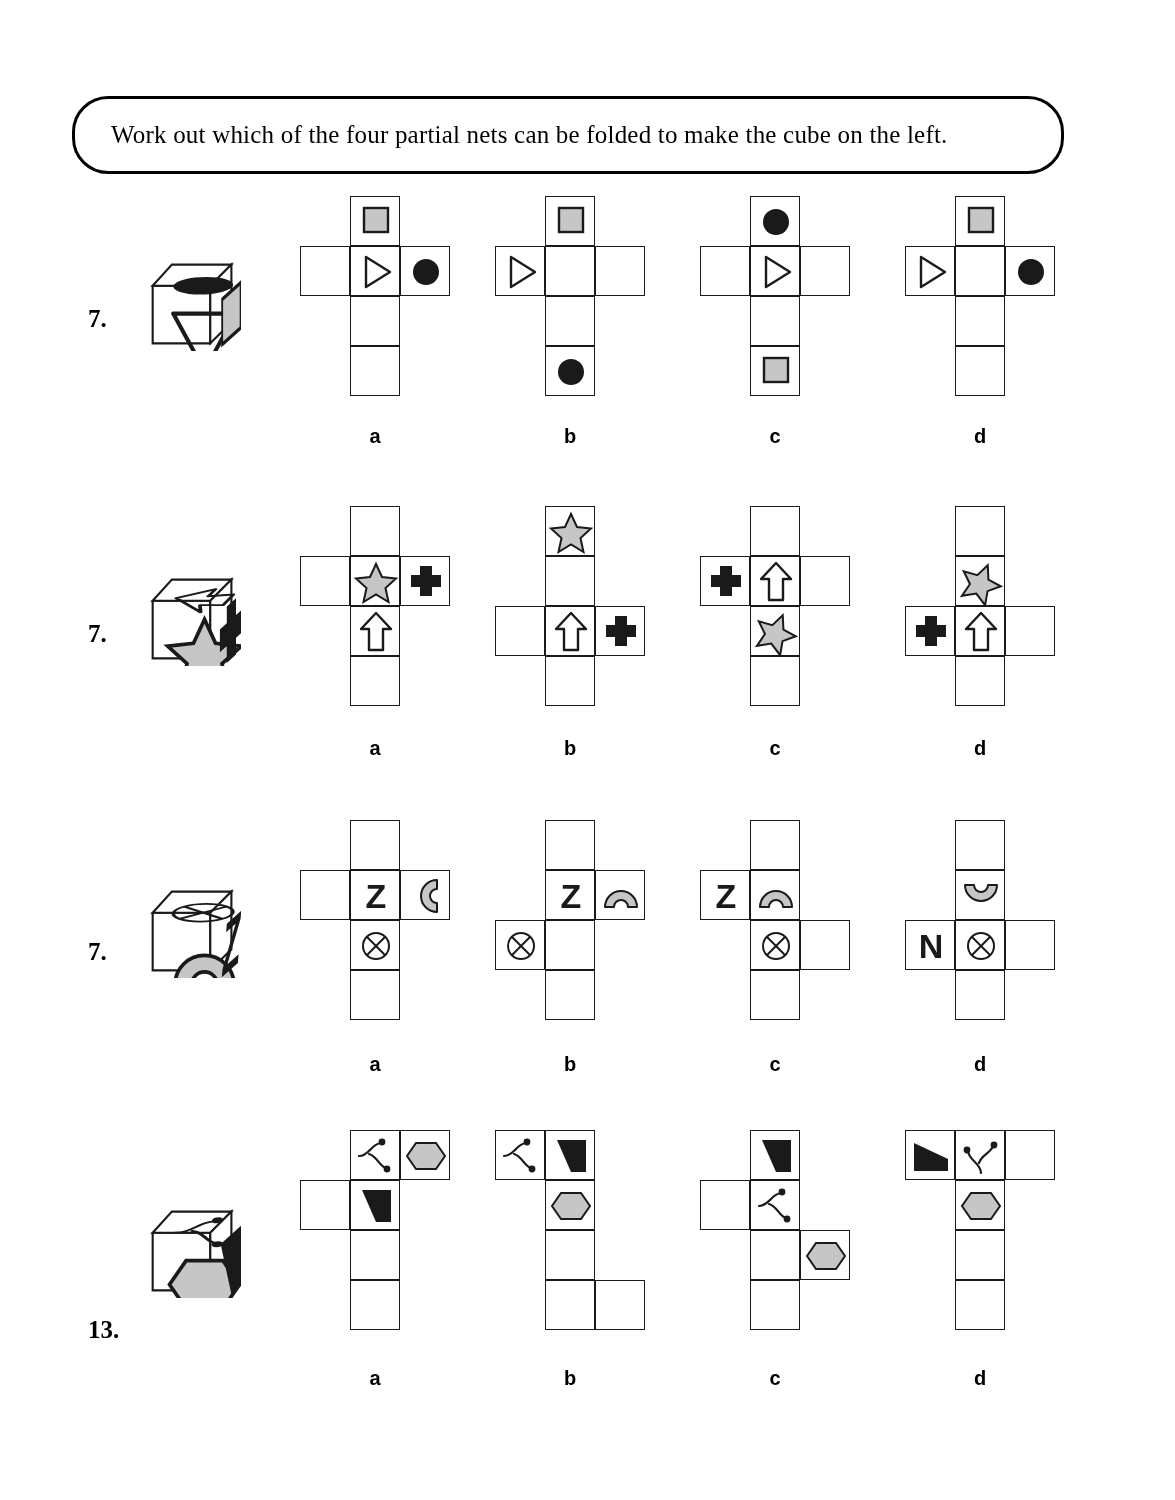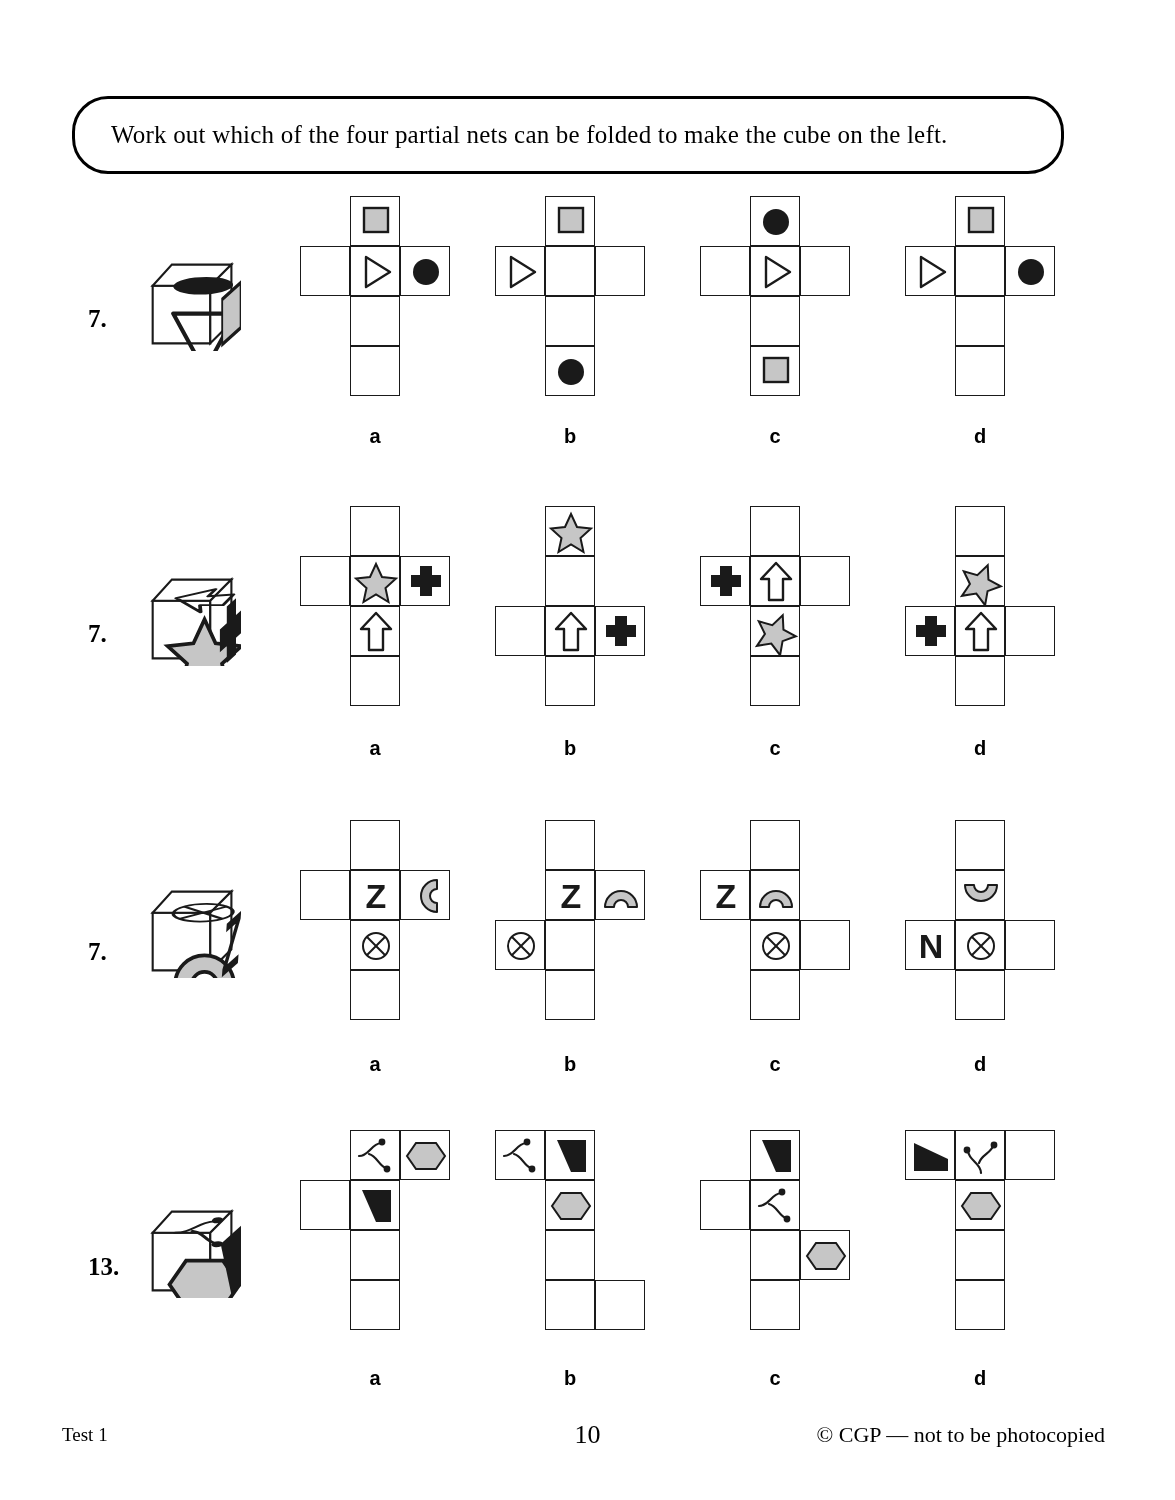--- a/index.html
+++ b/index.html
@@ -411,21 +411,21 @@
               <line x1="15.8" y1="15.8" x2="34.2" y2="34.2" stroke="#1a1a1a" stroke-width="2"></line>
               <line x1="34.2" y1="15.8" x2="15.8" y2="34.2" stroke="#1a1a1a" stroke-width="2"></line>
             </svg>
           </div>
           <div class="cell" style="left: 100px; top: 100px;"></div>
           <div class="cell" style="left: 50px; top: 150px;"></div>
         </div>
         <div class="netlabel" style="left: 905px; top: 1053px; width: 150px;">d</div>
       </div>
       <div class="qrow">
-        <div class="qnum" style="top: 1253px;">13.</div>
+        <div class="qnum" style="top: 1316px;">13.</div>
         <div class="cube-holder" style="top: 1202px;">
   <svg width="96" height="96" viewBox="0 0 100 100">
 
     <path d="M8 32 L68 32 L68 92 L8 92 Z" fill="#fff" stroke="#1a1a1a" stroke-width="2.2"></path>
 
     <path d="M8 32 L28 10 L90 10 L68 32 Z" fill="#fff" stroke="#1a1a1a" stroke-width="2.2"></path>
 
     <path d="M68 32 L90 10 L90 70 L68 92 Z" fill="#fff" stroke="#1a1a1a" stroke-width="2.2"></path>
 
     <g transform="translate(14 38) scale(0.96)">
@@ -543,19 +543,14 @@
               <path d="M15 12 L35 12 L44 25 L35 38 L15 38 L6 25 Z" fill="#c6c6c6" stroke="#1a1a1a" stroke-width="2"></path>
             </svg>
           </div>
           <div class="cell" style="left: 50px; top: 100px;"></div>
           <div class="cell" style="left: 50px; top: 150px;"></div>
         </div>
         <div class="netlabel" style="left: 905px; top: 1367px; width: 150px;">d</div>
       </div>
     </div>
 
-  <div class="footer">
-    <div class="f-left">Test 1</div>
-    <div class="f-mid">10</div>
-    <div class="f-right">© CGP — not to be photocopied</div>
-  </div>
 
 </div>
 
 </body></html>

